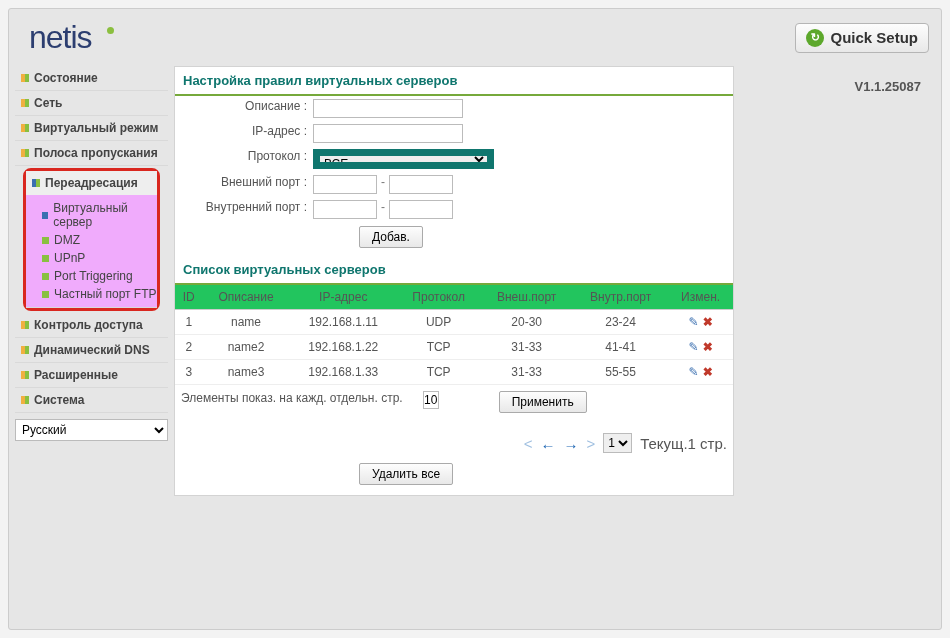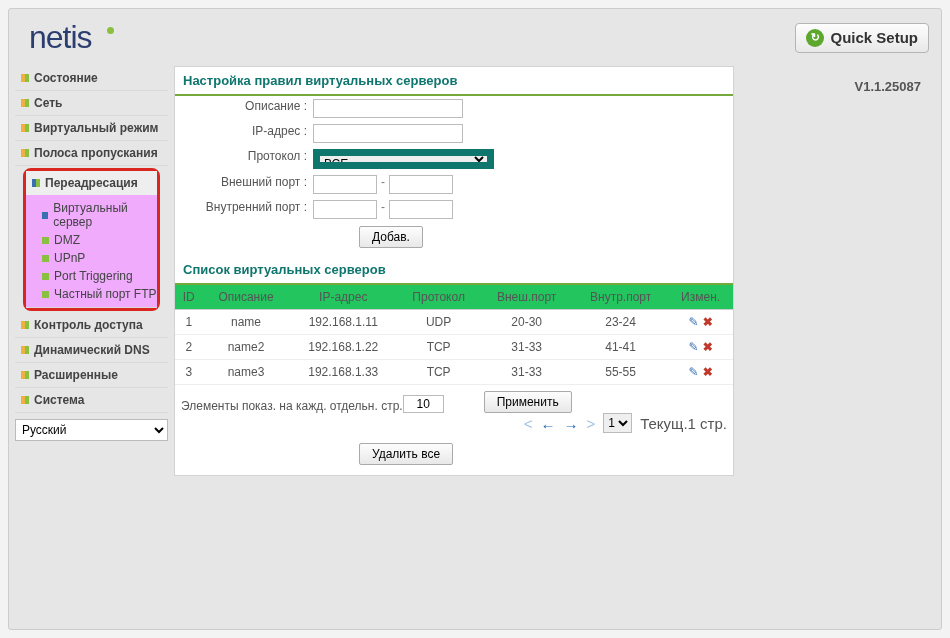--- a/index.html
+++ b/index.html
@@ -34,22 +34,22 @@
   .form-row select{border:7px solid #0f766e;height:20px;width:181px;font-size:12px;background:#eee;text-decoration:underline;}
   .sep{margin:0 4px;color:#777;}
   .btn{border:1px solid #aaa;background:linear-gradient(#fdfdfd,#e8e8e8);padding:3px 12px;font-size:12px;cursor:pointer;border-radius:2px;margin-left:40px;}
   .btn-row{padding:4px 0 8px 144px;}
   table{width:100%;border-collapse:collapse;font-size:12px;}
   th{background:#22c55e;border-bottom:1px solid #ccc;padding:5px 4px;font-weight:normal;color:#555;}
   td{padding:5px 4px;text-align:center;border-bottom:1px solid #eee;color:#555;}
   .actions{white-space:nowrap;}
   .pencil{color:#3a6fb0;cursor:pointer;margin-right:4px;}
   .xdel{color:#c0392b;font-weight:bold;cursor:pointer;}
-  .pager{padding:6px;display:flex;align-items:flex-end;gap:0;font-size:12px;color:#555;flex-wrap:wrap;}
-  .pager input.small{width:41px;border:1px solid #bbb;height:18px;text-align:center;font-size:12px;}
+  .pager{padding:6px;display:flex;align-items:flex-start;gap:20px;font-size:12px;color:#555;flex-wrap:wrap;}
+  .pager input.small{width:16px;border:1px solid #bbb;height:18px;text-align:center;font-size:12px;}
   .pager select{border:1px solid #bbb;height:20px;font-size:12px;}
   .arrows{display:flex;gap:8px;align-items:center;margin-left:auto;}
   .arrows span{cursor:pointer;font-size:15px;}
   .aout{color:#9fbfe0;}
   .ain{color:#1e66b3;}
   .del-all{padding:4px 0 10px 144px;}
 </style>
 </head>
 <body>
 

